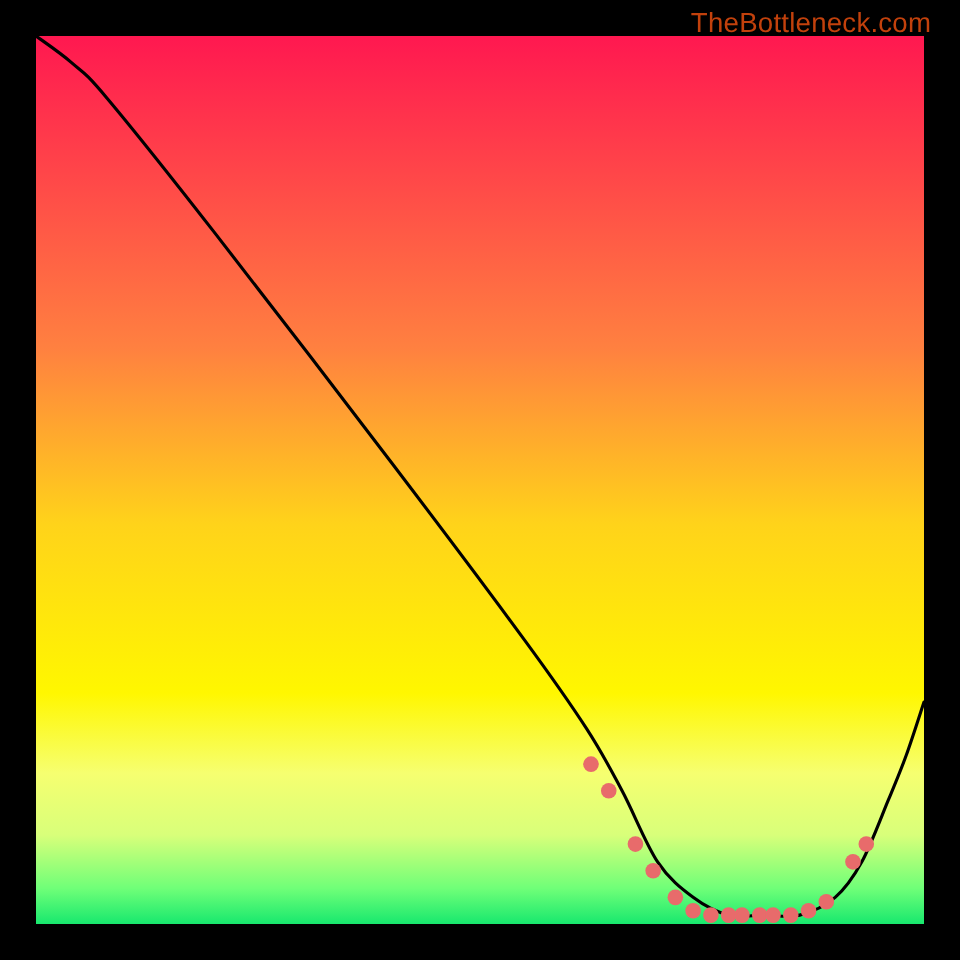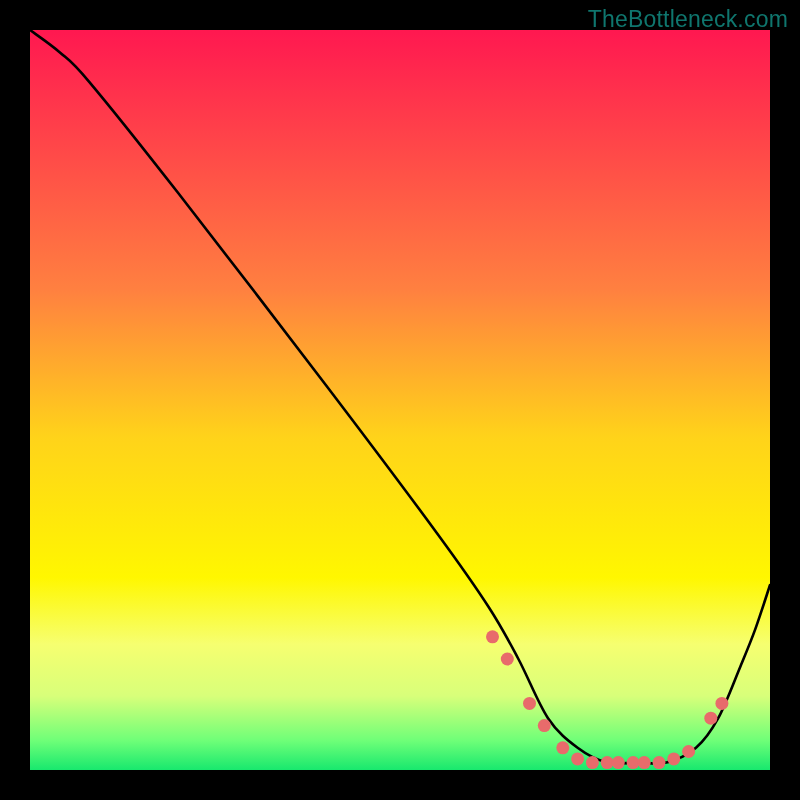--- a/index.html
+++ b/index.html
@@ -13,22 +13,22 @@
   }
   .stage {
     position: relative;
     width: 800px;
     height: 800px;
     background: #000;
   }
   .watermark {
     position: absolute;
     top: 6px;
-    right: 12px;
-    color: #0f766e;
+    right: 24px;
+    color: #c2410c;
     font-size: 23px;
     font-weight: 500;
     letter-spacing: 0.2px;
     z-index: 50;
   }
   .plot {
     position: absolute;
     left: 30px;
     top: 30px;
     width: 740px;

